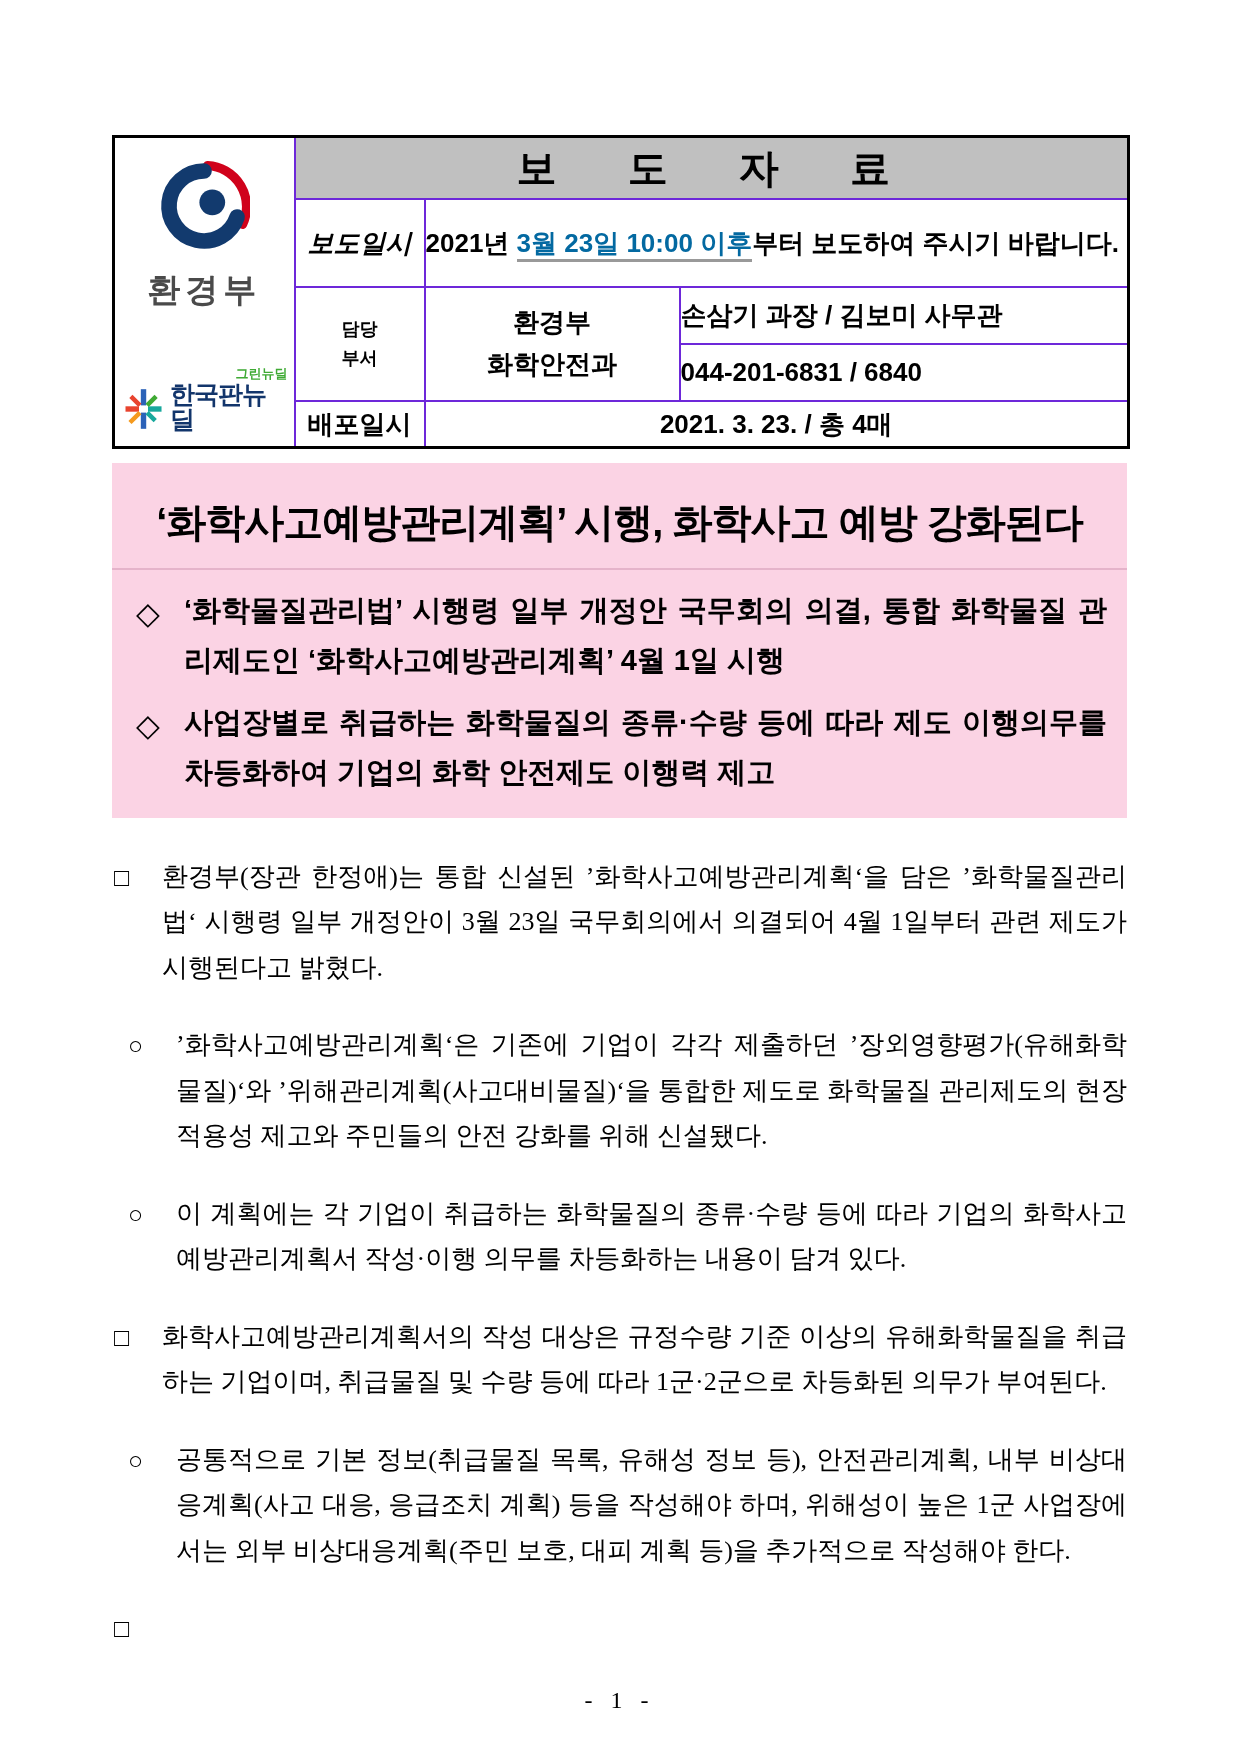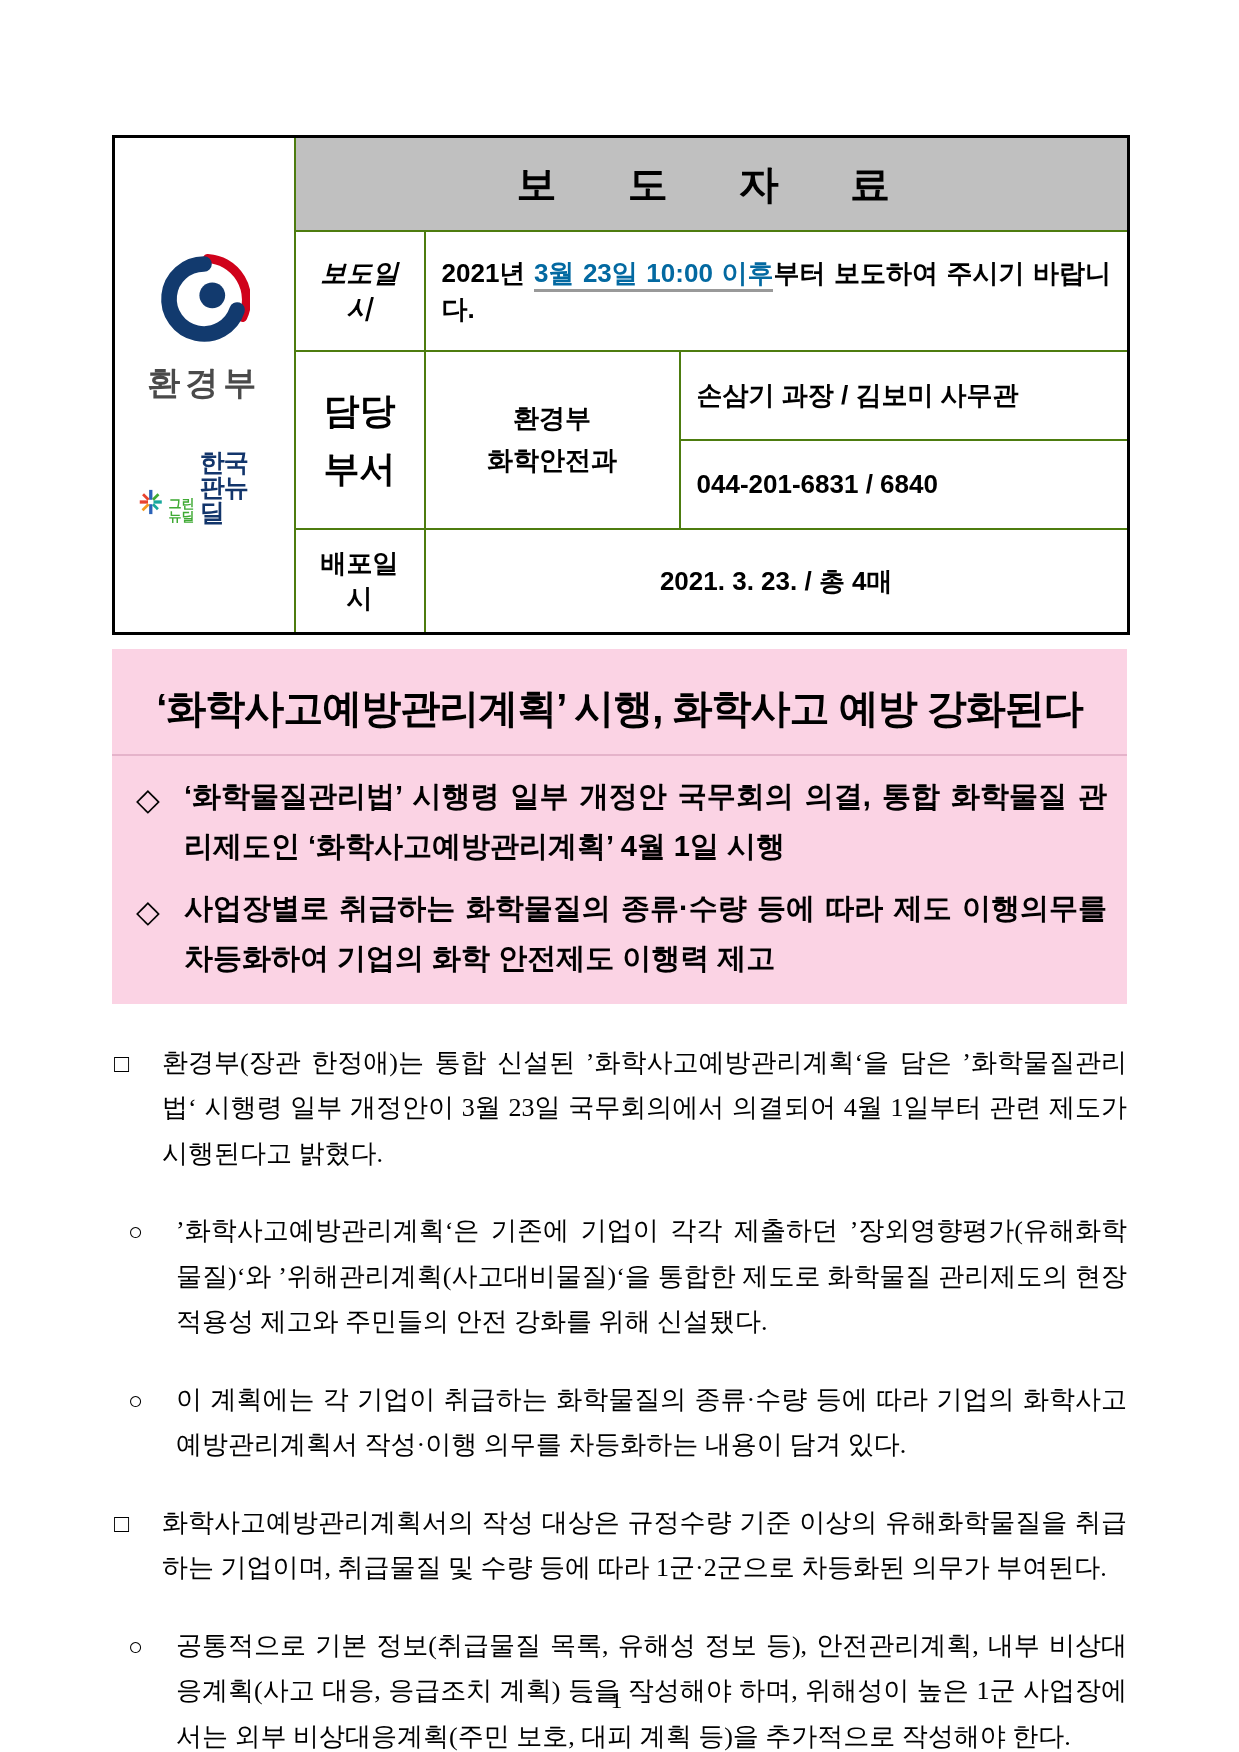--- a/index.html
+++ b/index.html
@@ -10,37 +10,37 @@
     box-sizing:border-box;
     padding:135px 112px 0 112px;
     font-family:"Liberation Sans", sans-serif;
     color:#000;
   }
   
   table.hdr{
     width:1015px;border-collapse:collapse;table-layout:fixed;
     border:3px solid #000;
   }
-  table.hdr td{border:2px solid #4d7c0f;padding:16px;vertical-align:middle;}
+  table.hdr td{border:2px solid #6d28d9;padding:0;vertical-align:middle;}
   td.logo-cell{width:181px;}
   .logo-stack{display:flex;flex-direction:column;align-items:center;height:296px;padding:16px 6px 8px;box-sizing:border-box;}
   .org-name{font-size:33px;font-weight:700;letter-spacing:5px;color:#4a4a4a;margin-top:16px;}
   .newdeal{margin-top:auto;display:flex;align-items:flex-end;gap:4px;}
-  .nd-text{display:flex;flex-direction:row;align-items:flex-end;line-height:1;}
+  .nd-text{display:flex;flex-direction:column;align-items:flex-end;line-height:1;}
   .nd-small{font-size:13px;font-weight:700;color:#3faa34;margin-bottom:2px;}
   .nd-main{font-size:25px;font-weight:800;color:#12356b;letter-spacing:-1px;}
   td.title-cell{
     height:60px;background:#c0c0c0;text-align:center;
     font-size:40px;font-weight:700;letter-spacing:16px;word-spacing:28px;
   }
   td.lbl{height:86px;text-align:center;font-size:26px;font-weight:700;font-style:italic;}
   td.release-msg{padding:6px 14px;font-size:26px;font-weight:700;line-height:1.4;text-align:justify;}
   .red-hl{color:#0369a1;border-bottom:3px solid #999999;padding-bottom:1px;}
   td.dept-lbl span,td.dept-name span{display:block;text-align:center;}
-  td.dept-lbl{height:110px;font-size:36px;font-weight:700;line-height:1.6;margin-top:36px;}
+  td.dept-lbl{height:110px;font-size:18px;font-weight:700;line-height:1.6;margin-top:36px;}
   td.dept-name{font-size:26px;font-weight:700;line-height:1.6;text-align:center;}
   td.contact{height:55px;font-size:26px;font-weight:700;padding-left:28px;text-align:left;margin-top:14px;}
   td.dist-lbl{height:44px;text-align:center;font-size:26px;font-weight:700;}
   td.dist-val{text-align:center;font-size:26px;font-weight:700;}
   
   .banner{background:#fbd3e4;margin-top:14px;}
   .banner-title{
     padding:32px 8px 18px;text-align:center;
     font-size:40px;font-weight:900;letter-spacing:-1px;color:#000;
   }

